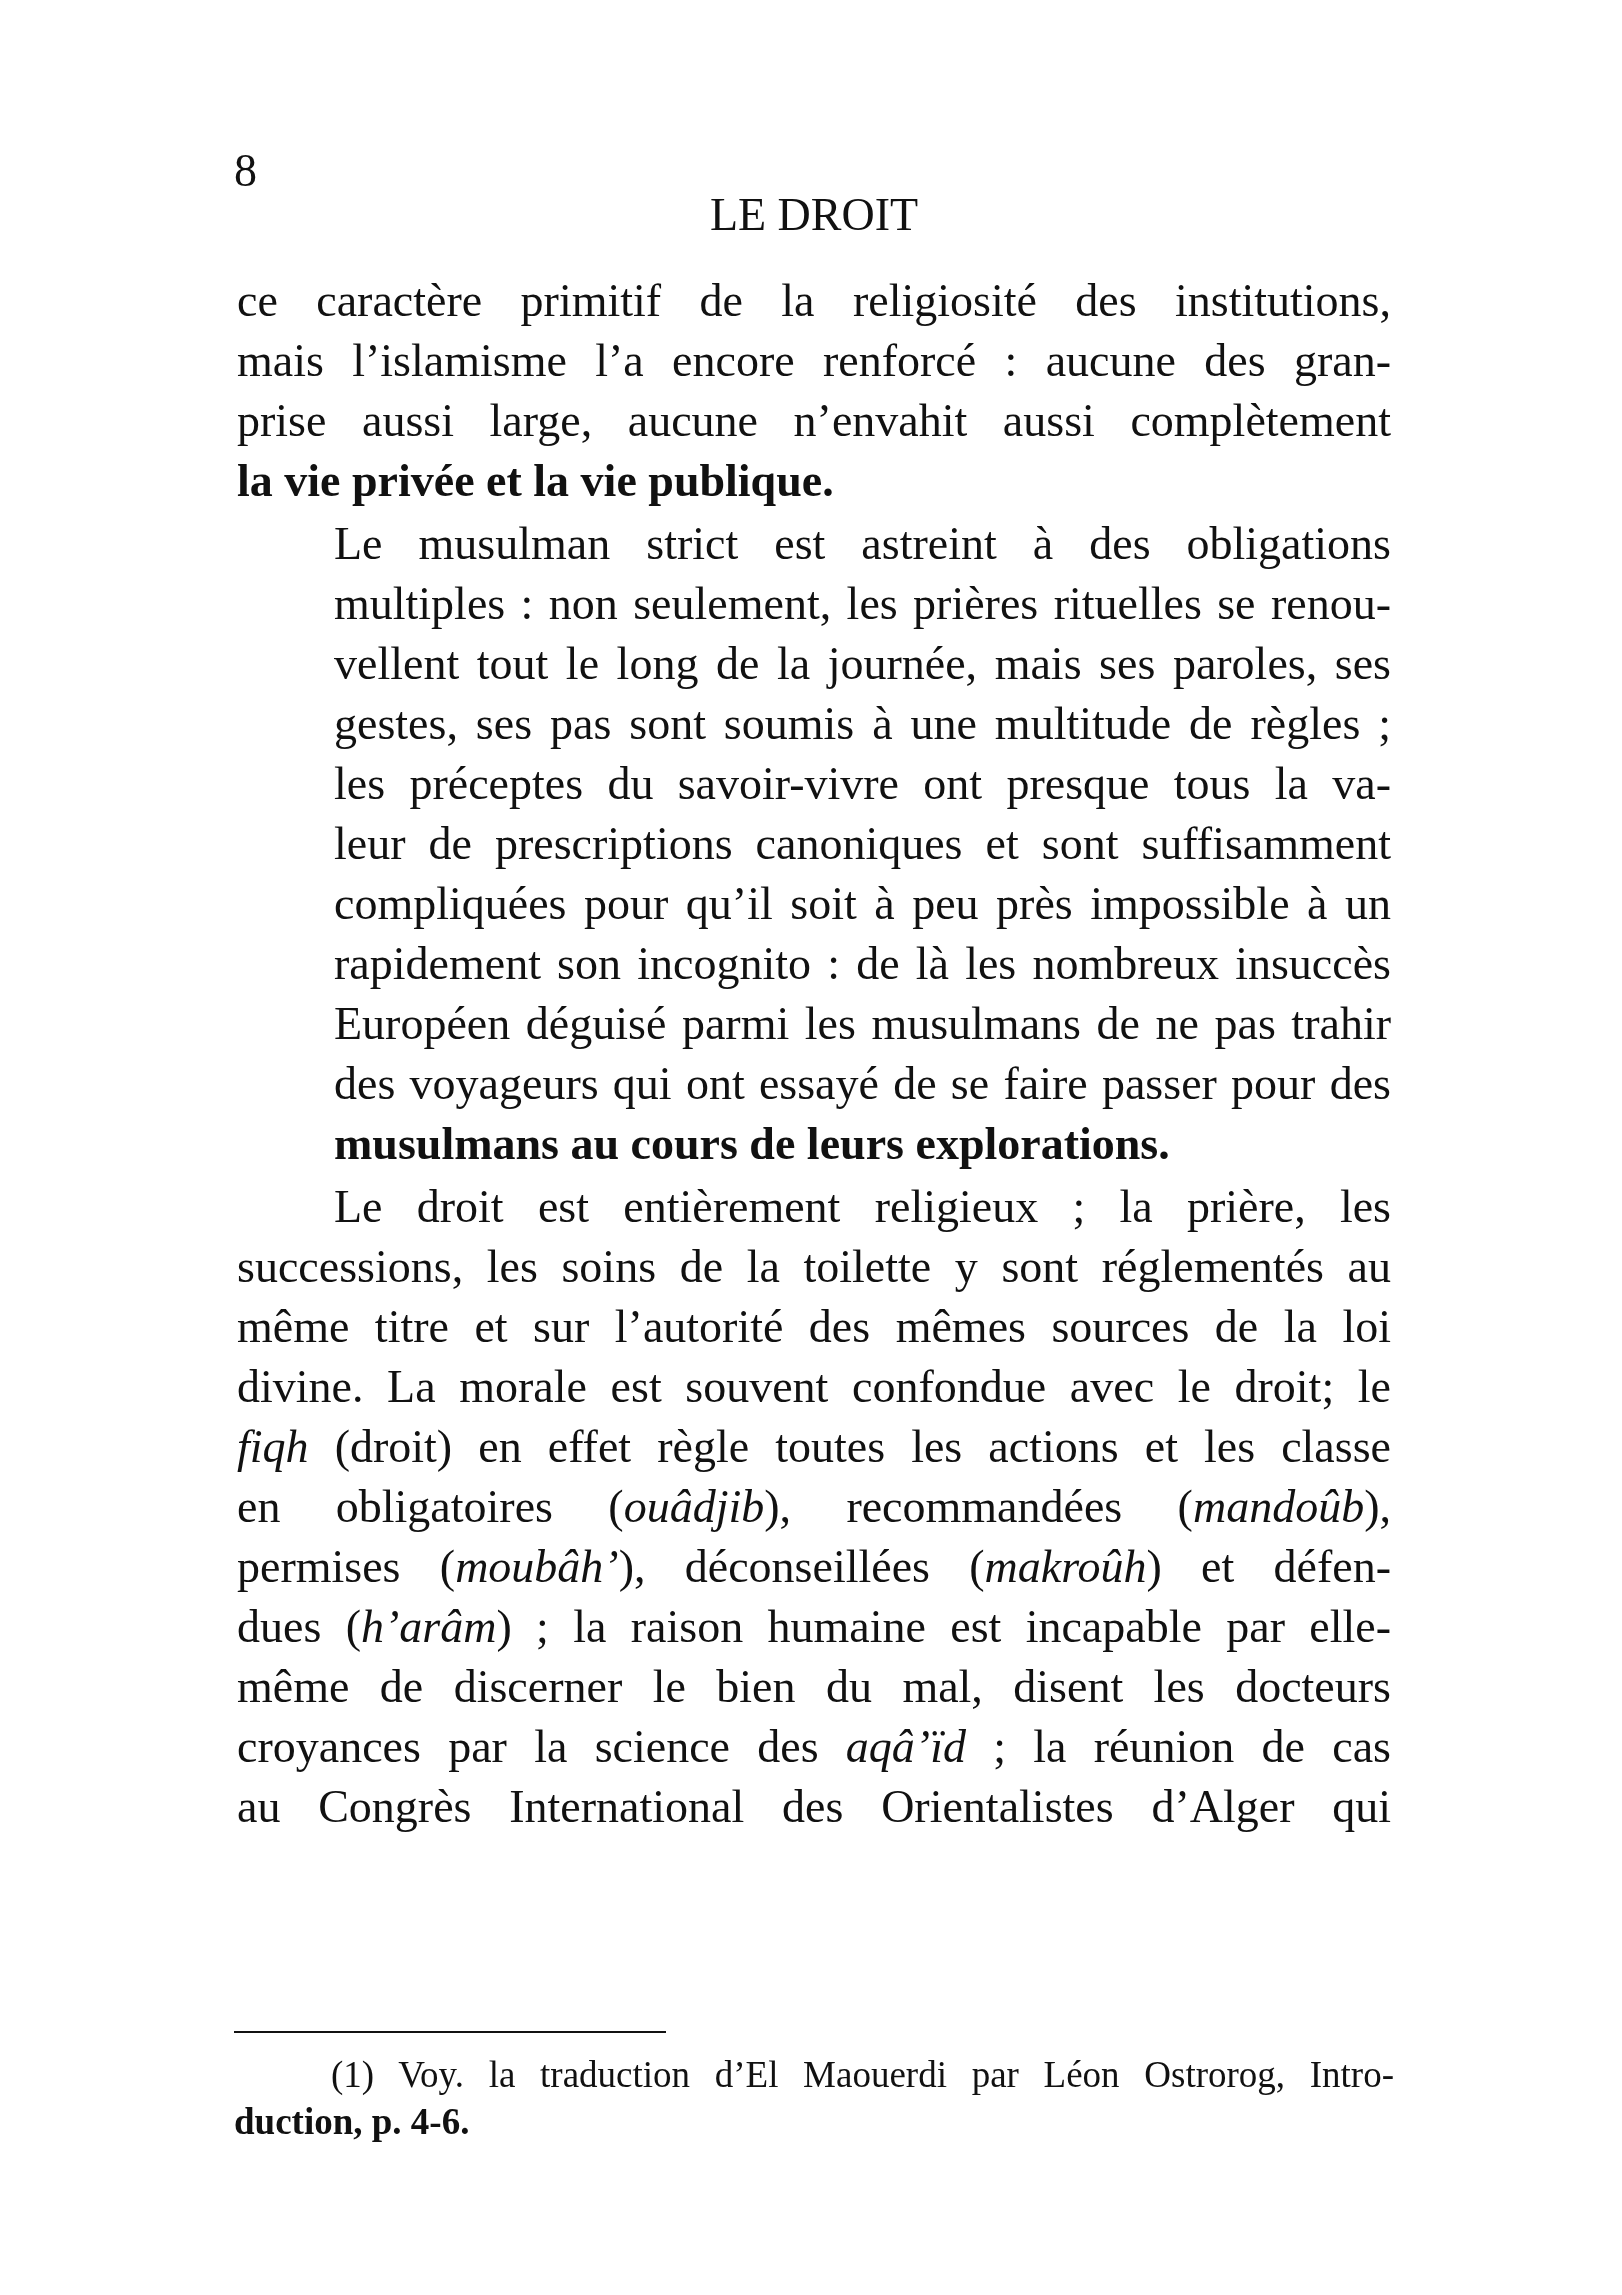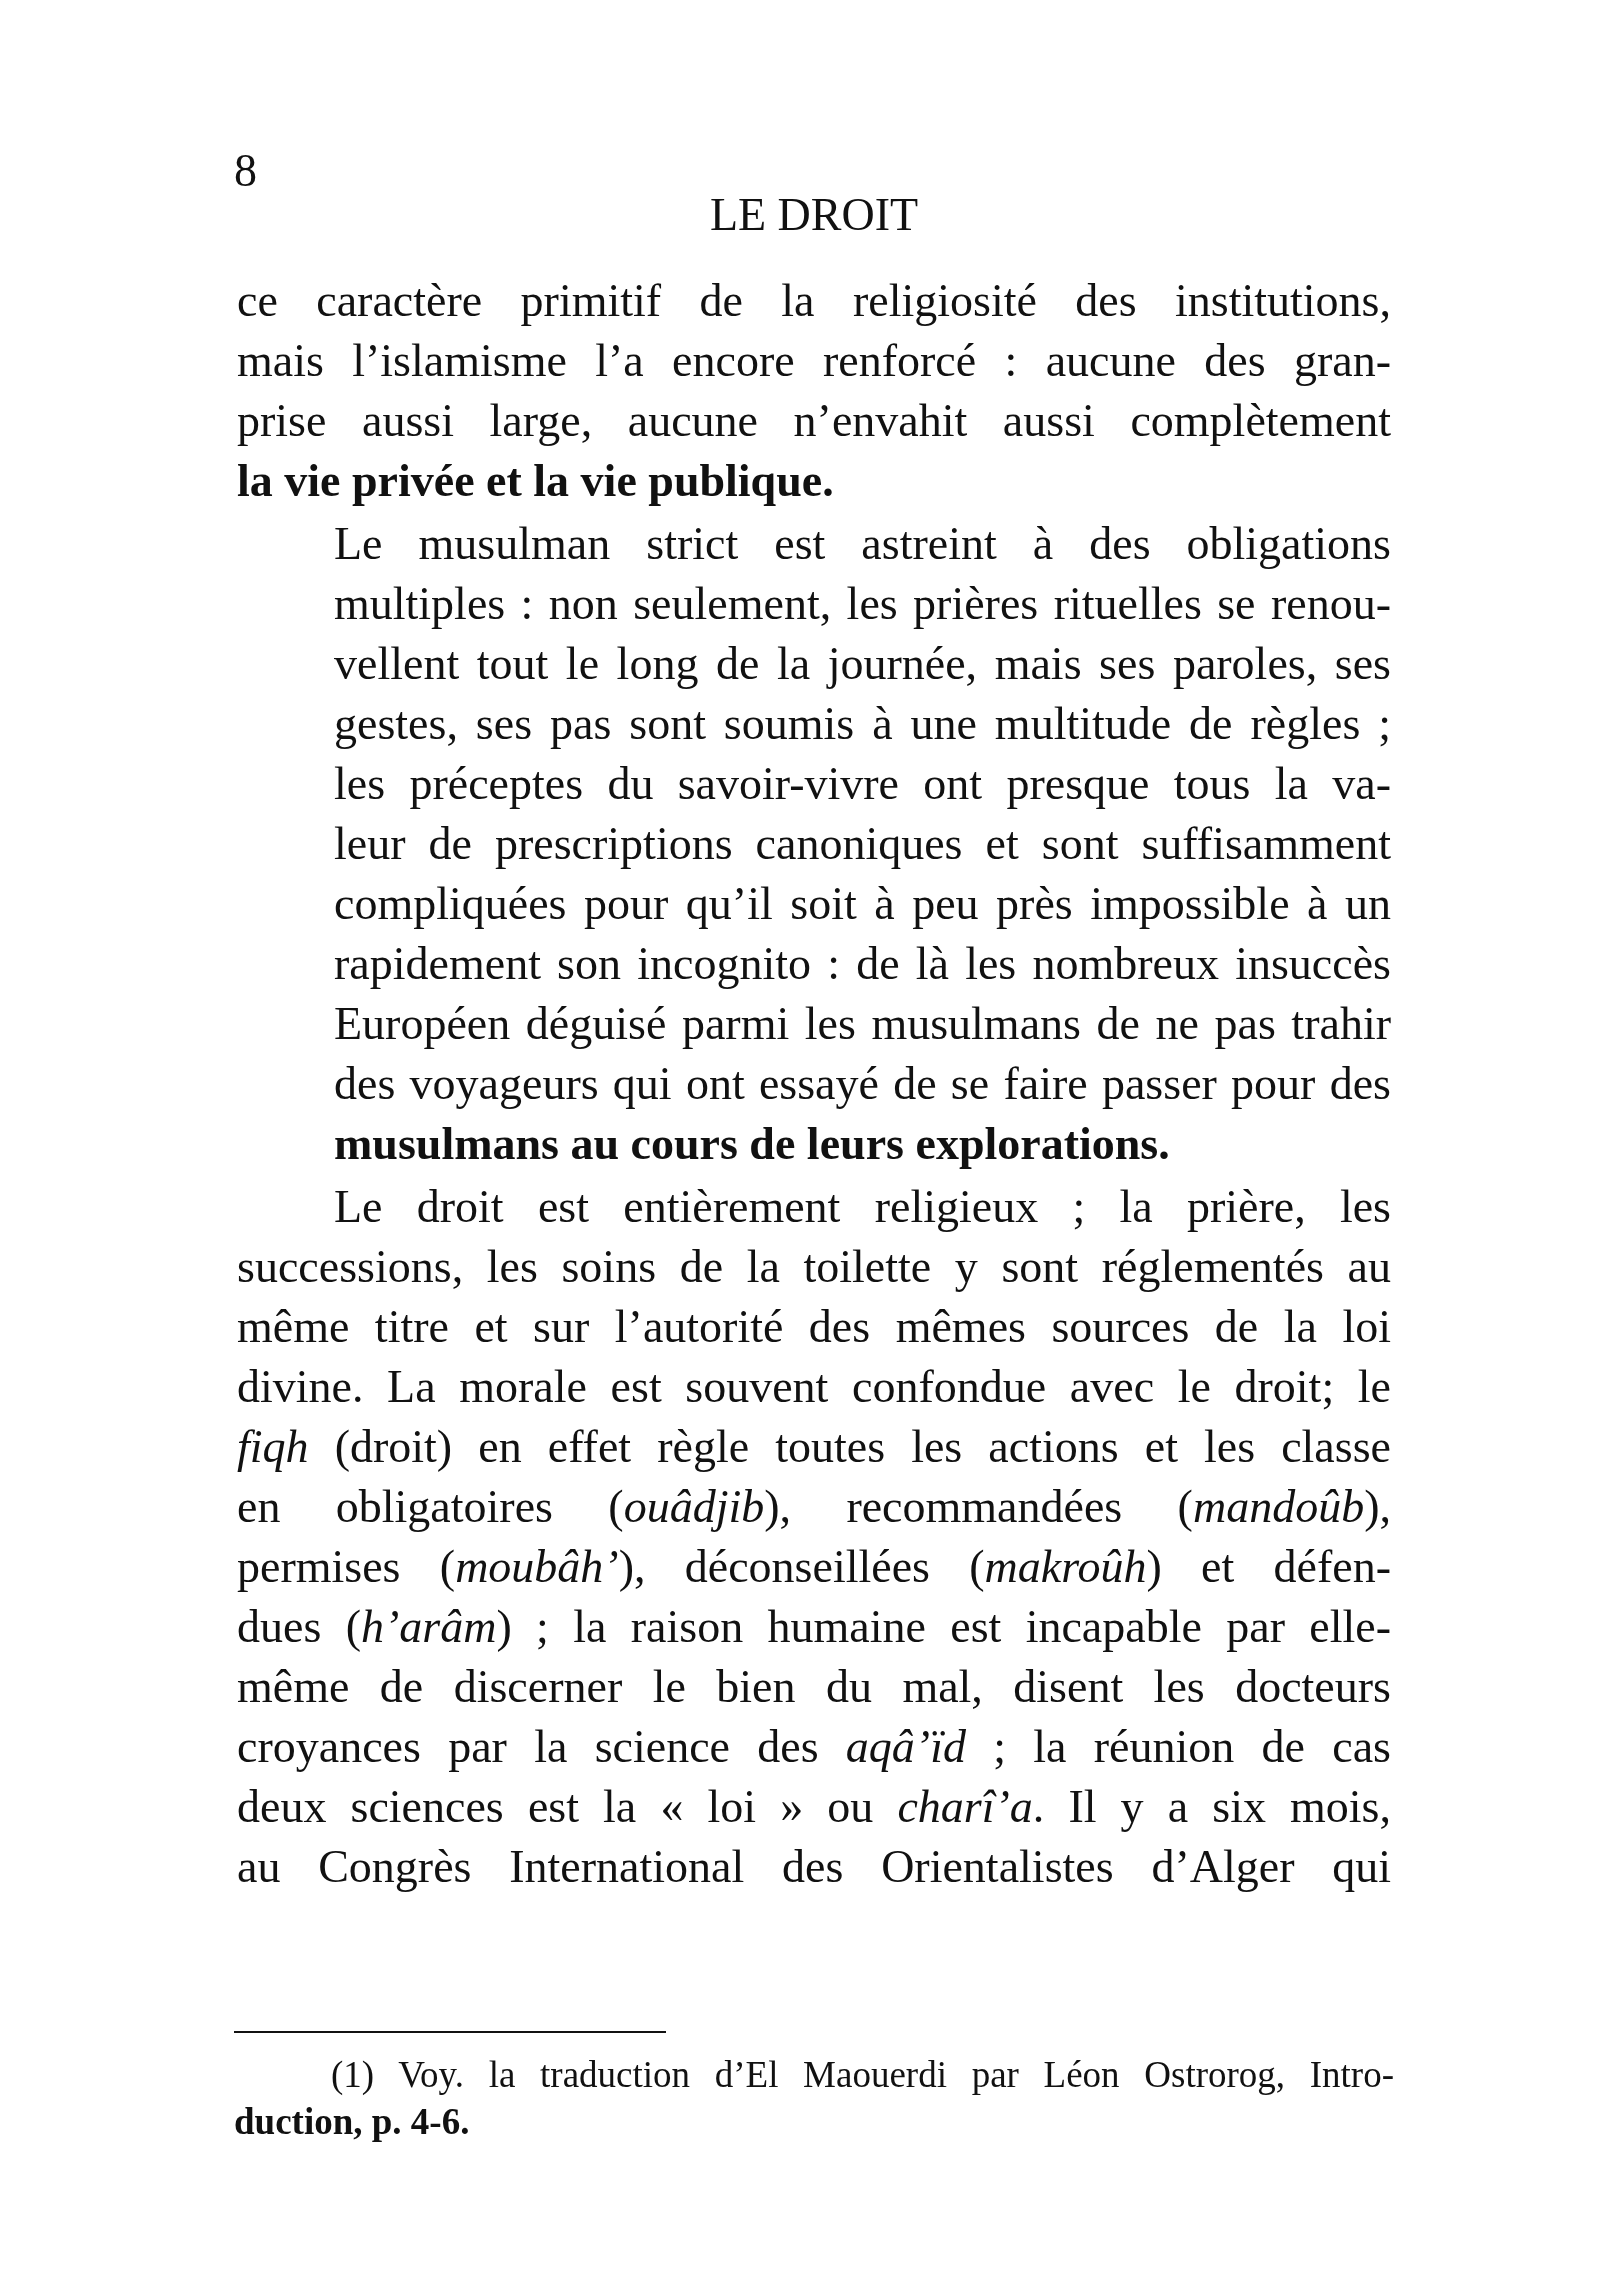--- a/index.html
+++ b/index.html
@@ -54,21 +54,20 @@
     <span class="line" style="padding-left:97px">Le droit est entièrement religieux ; la prière, les</span>
     <span class="line">successions, les soins de la toilette y sont réglementés au</span>
     <span class="line">même titre et sur l’autorité des mêmes sources de la loi</span>
     <span class="line">divine. La morale est souvent confondue avec le droit; le</span>
     <span class="line"><i>fiqh</i><span> (droit) en effet règle toutes les actions et les classe</span></span>
     <span class="line"><span>en obligatoires (</span><i>ouâdjib</i><span>), recommandées (</span><i>mandoûb</i><span>),</span></span>
     <span class="line"><span>permises (</span><i>moubâh’</i><span>), déconseillées (</span><i>makroûh</i><span>) et défen-</span></span>
     <span class="line"><span>dues (</span><i>h’arâm</i><span>) ; la raison humaine est incapable par elle-</span></span>
     <span class="line">même de discerner le bien du mal, disent les docteurs</span>
     <span class="line"><span>croyances par la science des </span><i>aqâ’ïd</i><span> ; la réunion de cas</span></span>
-    <span class="line"><span>deux sciences est la « loi » ou </span><i>charî’a</i><span>. Il y a six mois,</span></span>
     <span class="line">au Congrès International des Orientalistes d’Alger qui</span>
   </p>
 </div>
 
 <div class="fn-rule"></div>
 
 <div class="footnote">
   <span class="line first" style="padding-left:97px;text-indent:0">(1) Voy. la traduction d’El Maouerdi par Léon Ostrorog, Intro-</span>
   <span class="line last">duction, p. 4-6.</span>
 </div>

